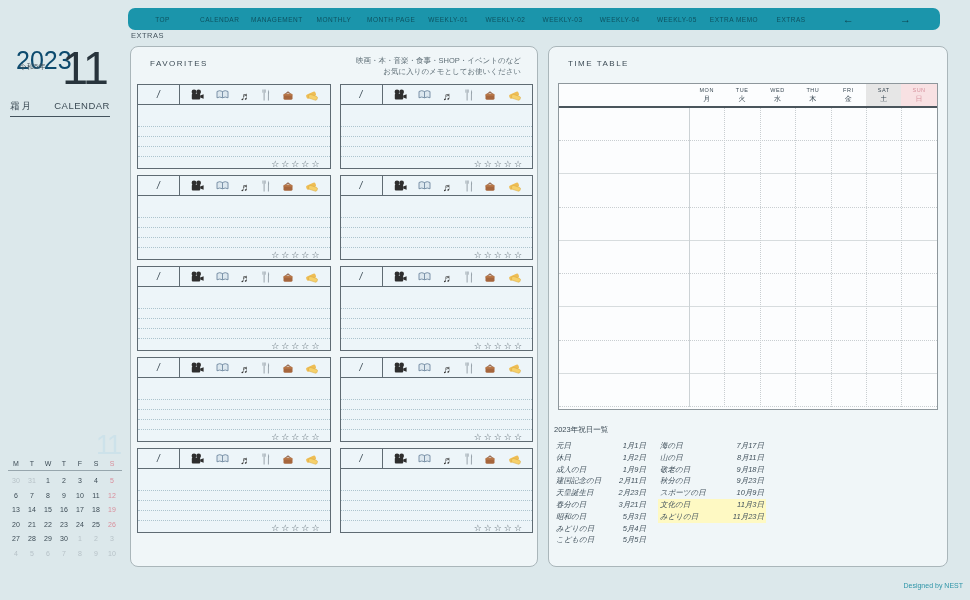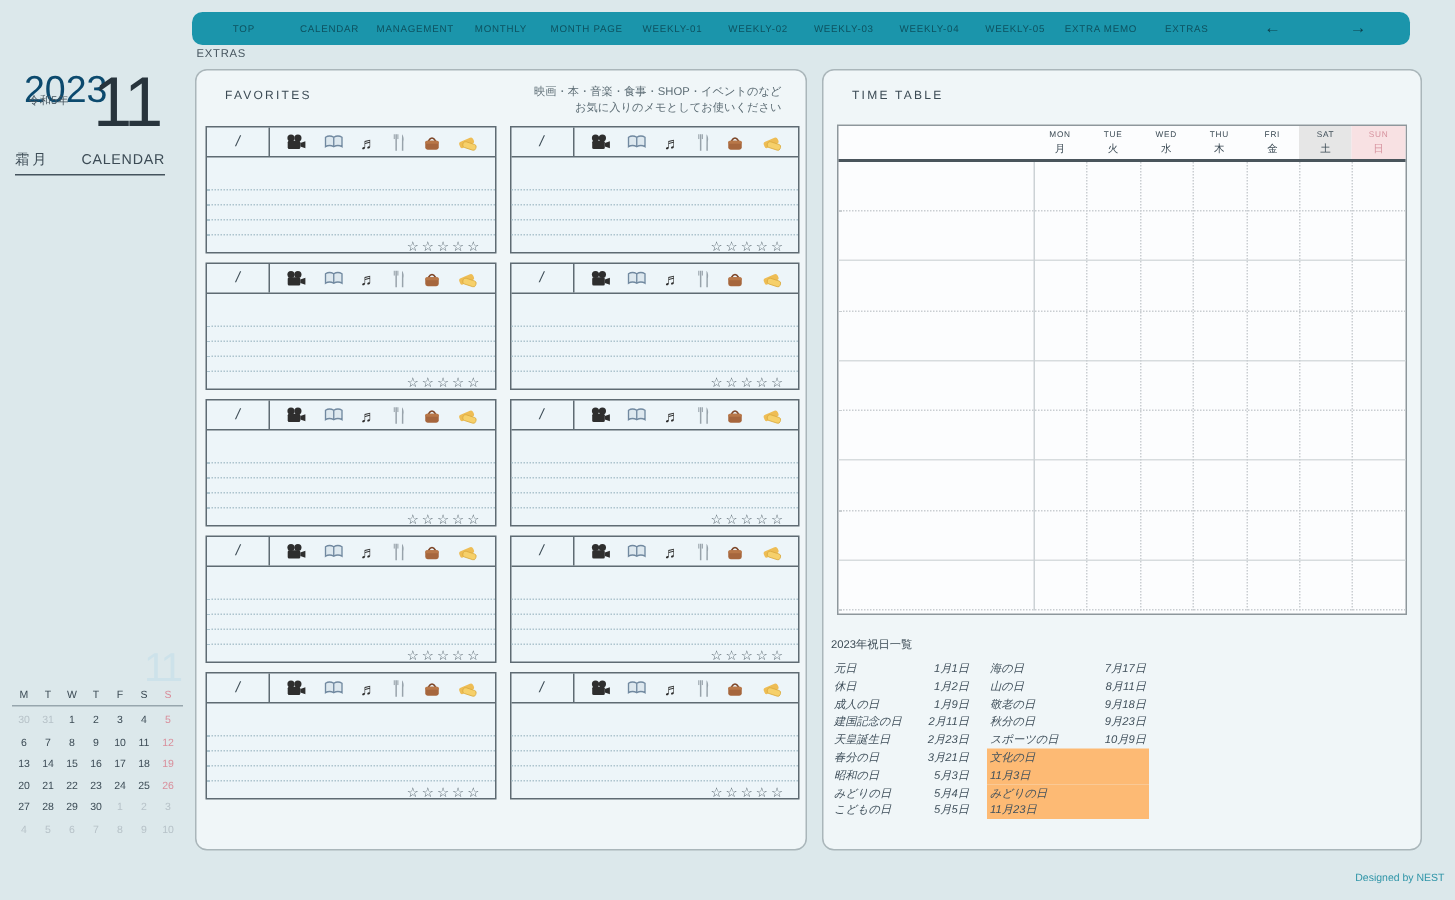--- a/index.html
+++ b/index.html
@@ -97,21 +97,21 @@
   
   .holidays { position:absolute; left:5px; top:378px; width:230px; }
   .holi-title { font-size:7.5px; color:#3c4b55; margin-bottom:5px; }
   .holi-cols { display:flex;font-style:italic; }
   .holi-col.left  { width:94px; margin-right:10px; }
   .holi-col.right { width:108px; }
   .holi-row {
     display:flex; justify-content:space-between; font-size:7.5px;
     line-height:11.8px; color:#41515c; padding:0 2px;
   }
-  .holi-row.highlight { background:#fdba74;flex-direction:column; }
+  .holi-row.highlight { background:#fef9c3; }
   
   .credit { position:absolute; right:7px; top:582px; font-size:7px; color:#2f95a8; }
   svg { display:block; }
 </style>
 </head>
 <body>
 
 <div class="page">
 
   <div class="navbar" id="navbar">

